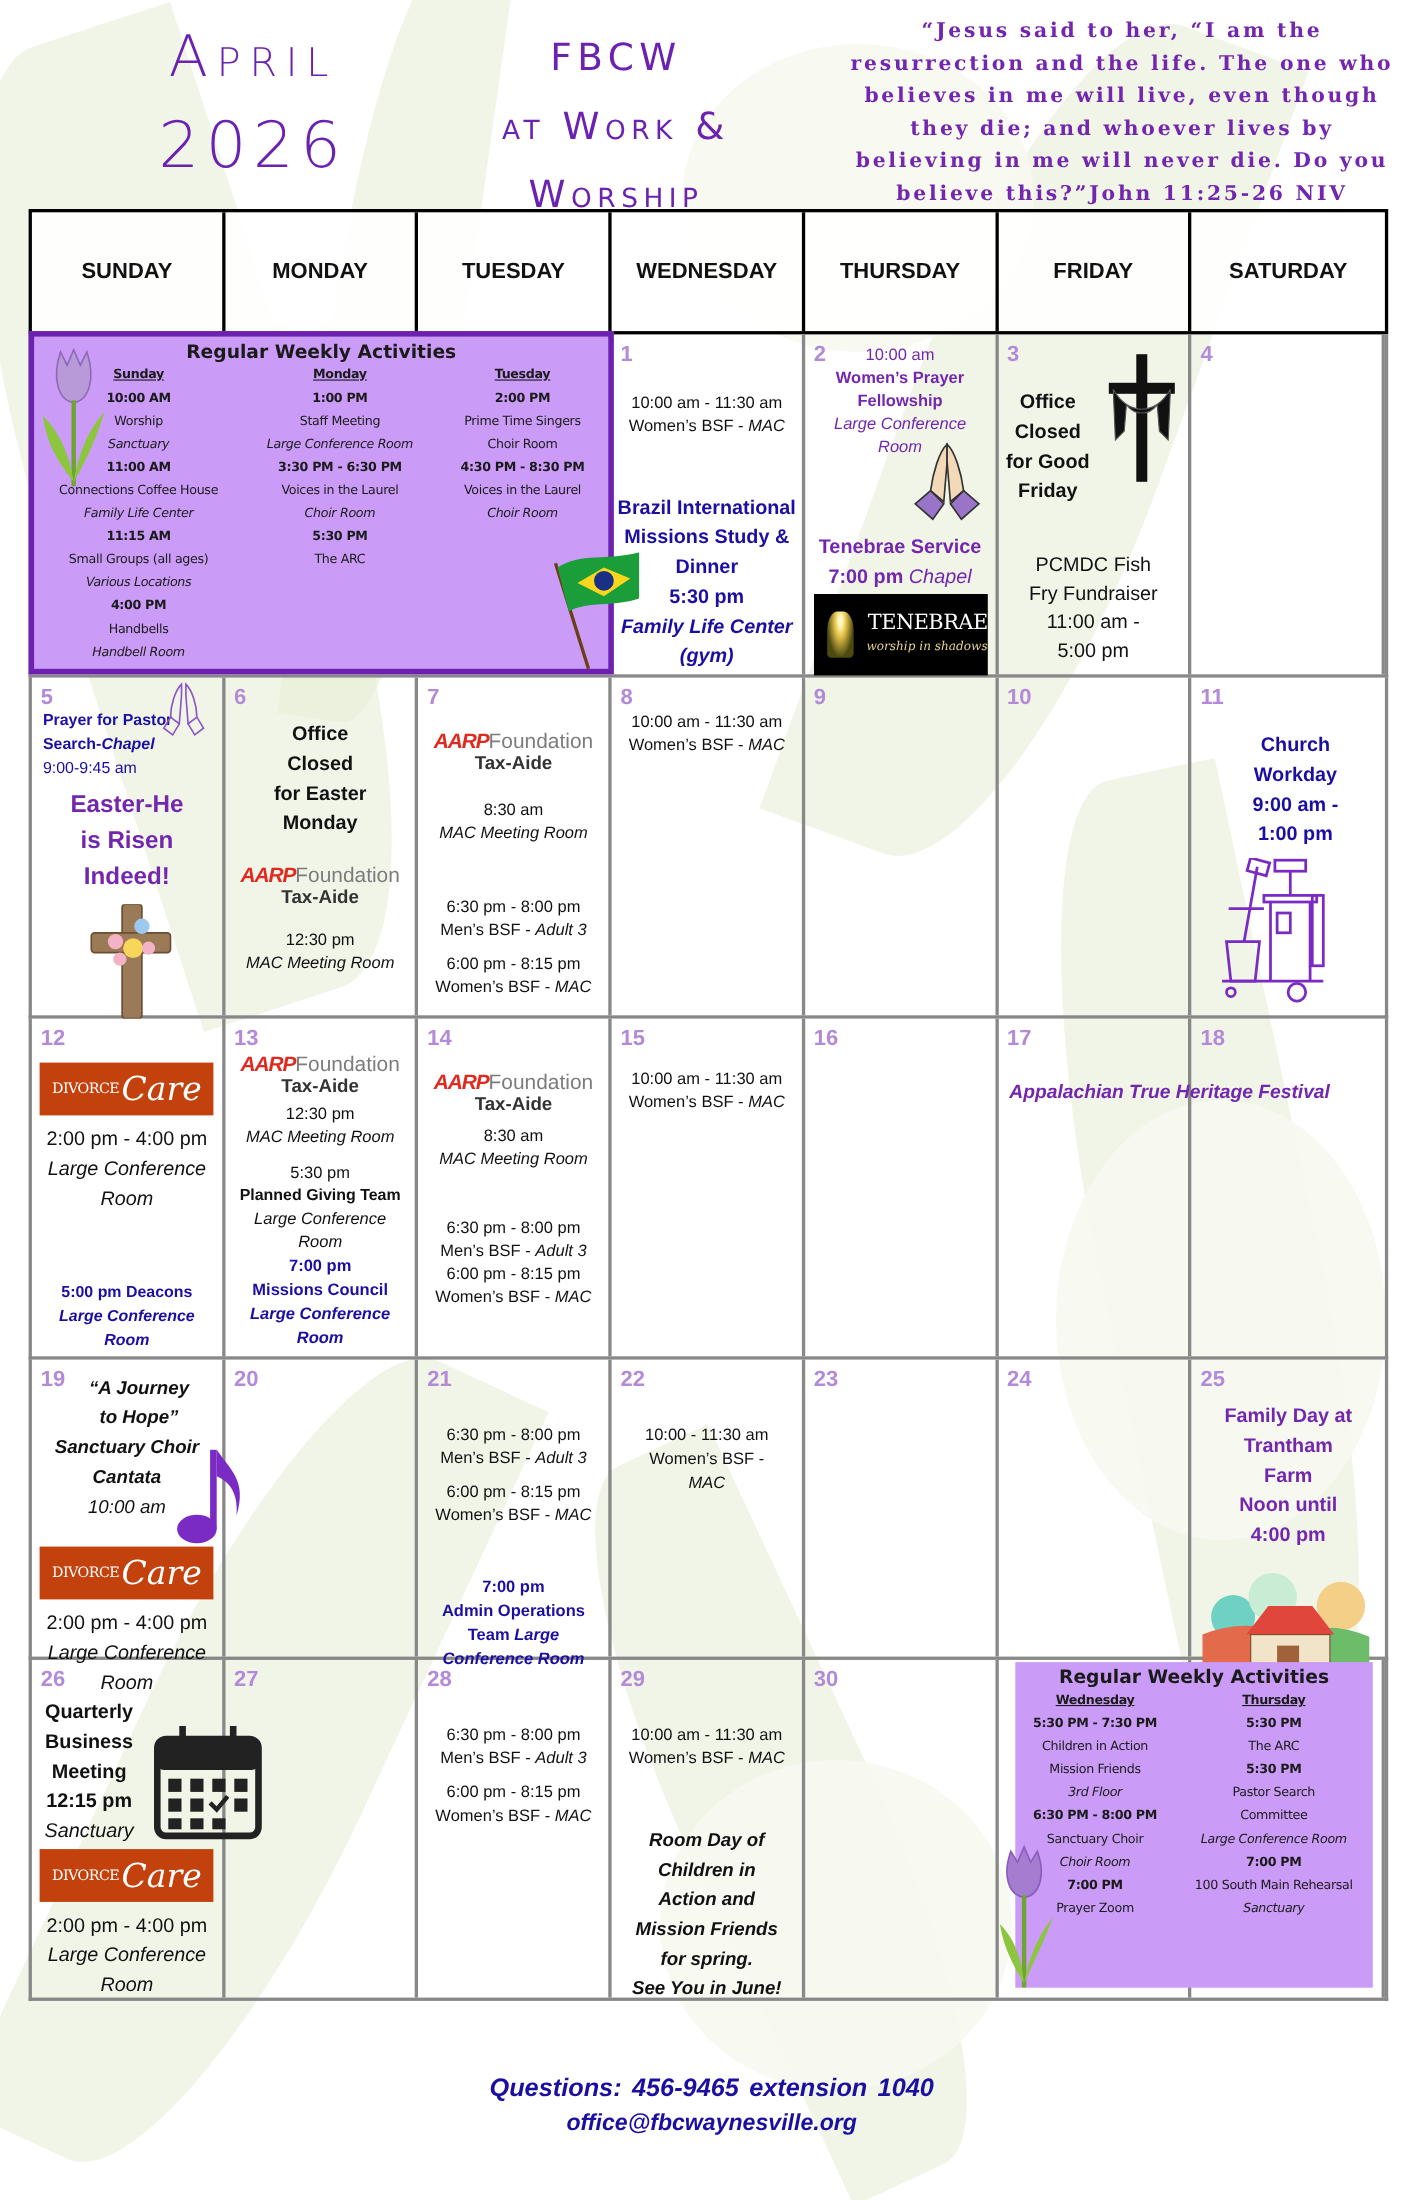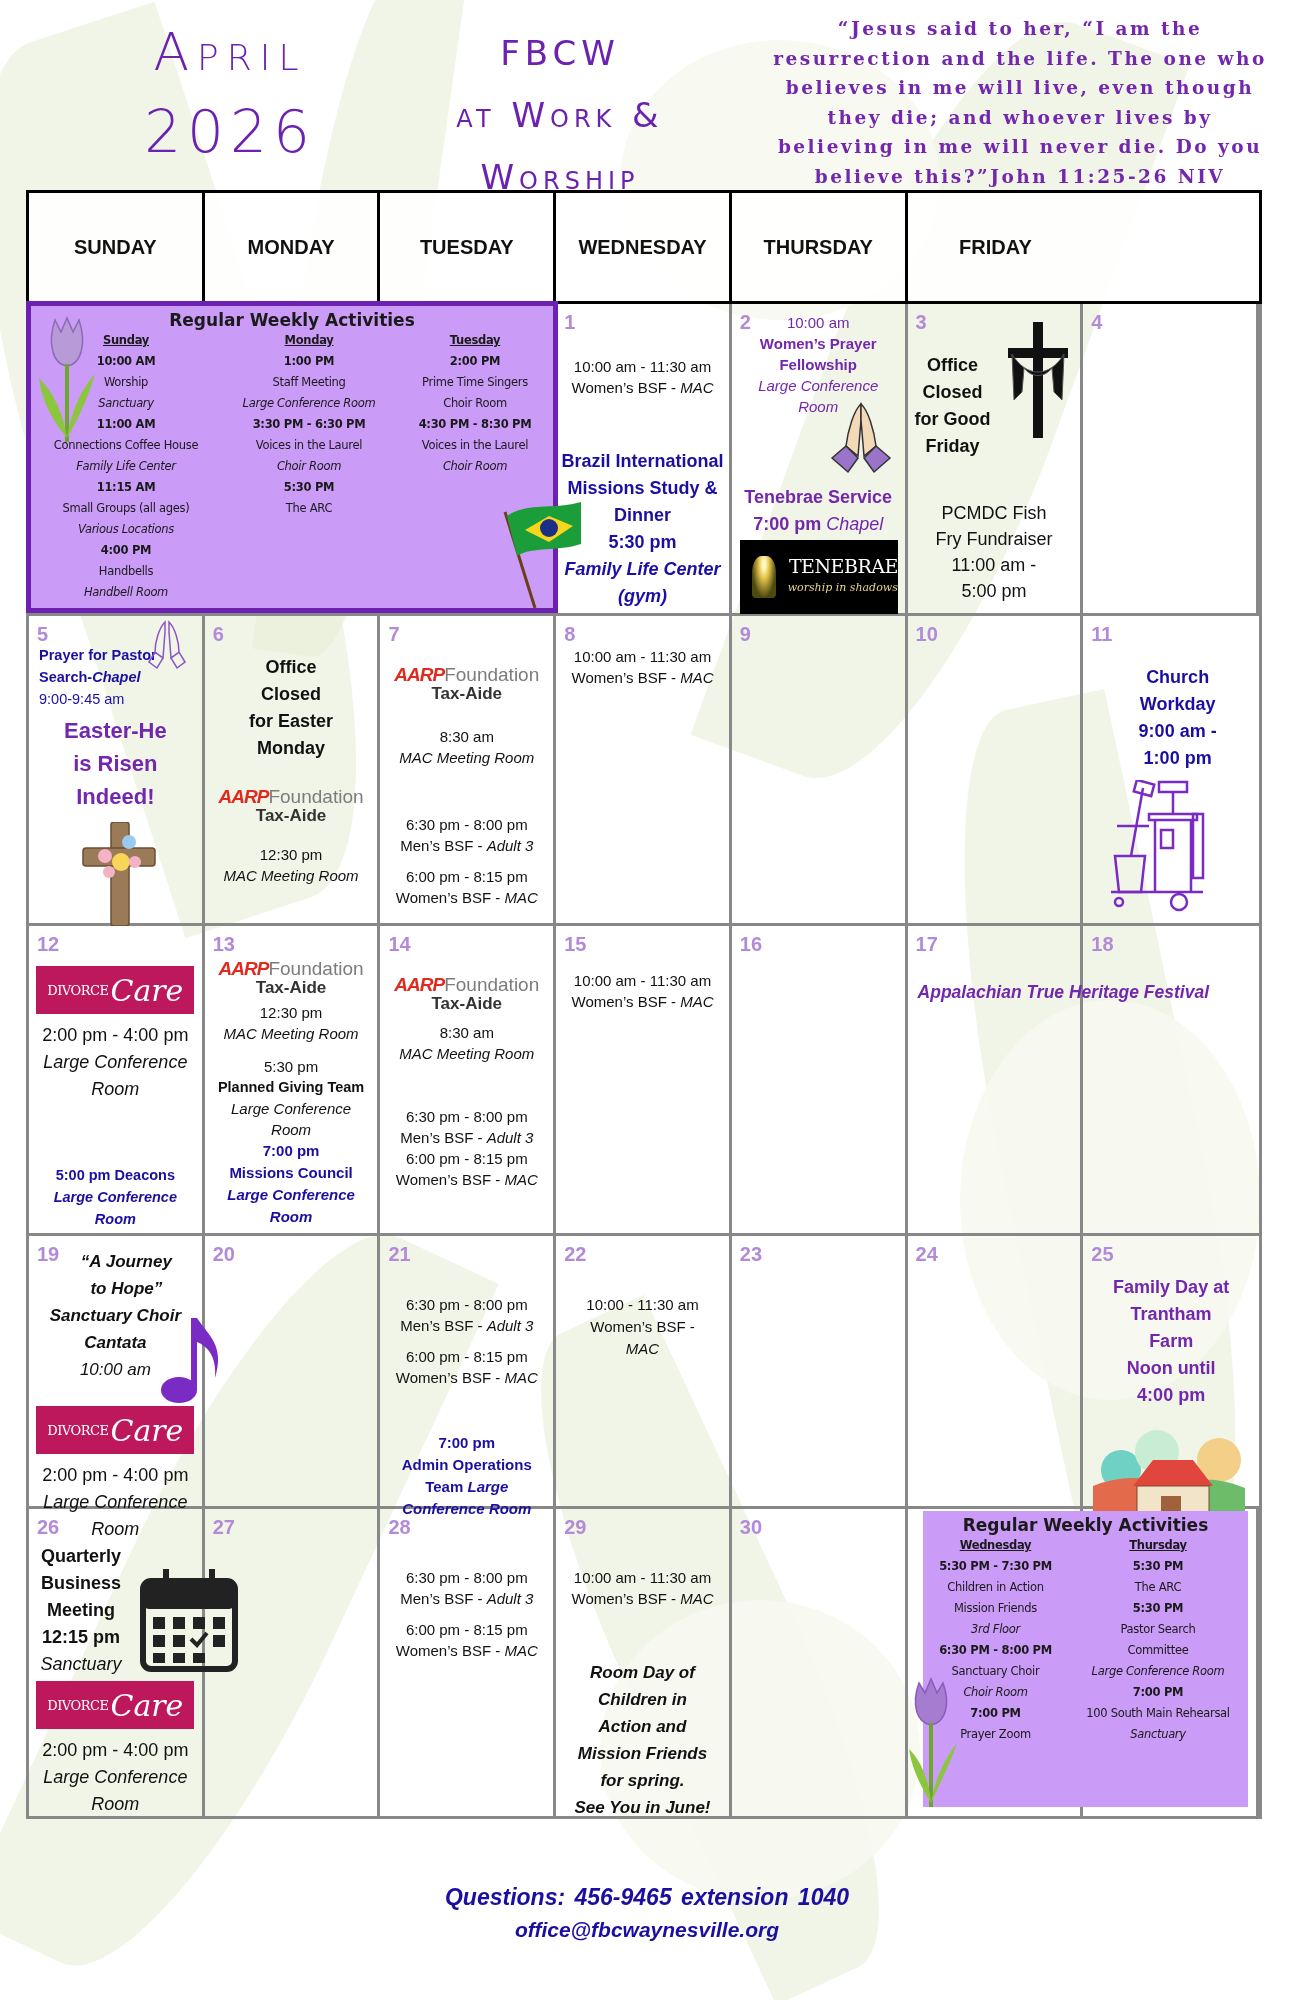--- a/index.html
+++ b/index.html
@@ -50,21 +50,21 @@
   .rwa .col { text-align: center; font-size: 11.5px; line-height: 21px; letter-spacing: -.3px; }
   .rwa .hd { font-weight: bold; text-decoration: underline; }
   .rwa .t { font-weight: bold; }
   .rwa .loc { font-style: italic; }
 
   .aarp { font-weight: bold; line-height: 18px; }
   .aarp .a { color: #e02a20; font-size: 19px; letter-spacing: -1px; font-style: italic; }
   .aarp .f { color: #7c7c7c; font-size: 19px; font-weight: normal; }
   .aarp .tx { color: #333; font-size: 17px; display: block; }
 
-  .dcare { display: flex; align-items: center; justify-content: center; background: #be185d;
+  .dcare { display: flex; align-items: center; justify-content: center; background: #c2410c;
            color: #fff; height: 48px; width: 158px; margin: 0 auto; font-family: "DejaVu Serif", serif; }
   .dcare .d { font-size: 13px; letter-spacing: -.5px; }
   .dcare .c { font-size: 30px; font-style: italic; margin-left: 2px; }
 
   .footer { position: absolute; left: 0; width: 1294px; top: 1880px; text-align: center;
             font-style: italic; font-weight: bold; color: #1b0fa2; z-index: 2; }
   .footer .q { font-size: 23px; line-height: 34px; word-spacing: 3px; }
   .footer .e { font-size: 21px; line-height: 32px; }
 </style>
 </head>
@@ -96,20 +96,21 @@
 </div>
 
 <div class="cal">
   <div class="dow-row">
     <div class="dow">SUNDAY</div>
     <div class="dow">MONDAY</div>
     <div class="dow">TUESDAY</div>
     <div class="dow">WEDNESDAY</div>
     <div class="dow">THURSDAY</div>
     <div class="dow">FRIDAY</div>
+    <div class="dow">SATURDAY</div>
   </div>
 
   <div class="week" style="height:312px;">
     <div class="cell"></div>
     <div class="cell"></div>
     <div class="cell"></div>
 
     <div class="cell">
       <span class="dn">1</span>
       <div class="blk" style="top:52px;font-size:15px;">

